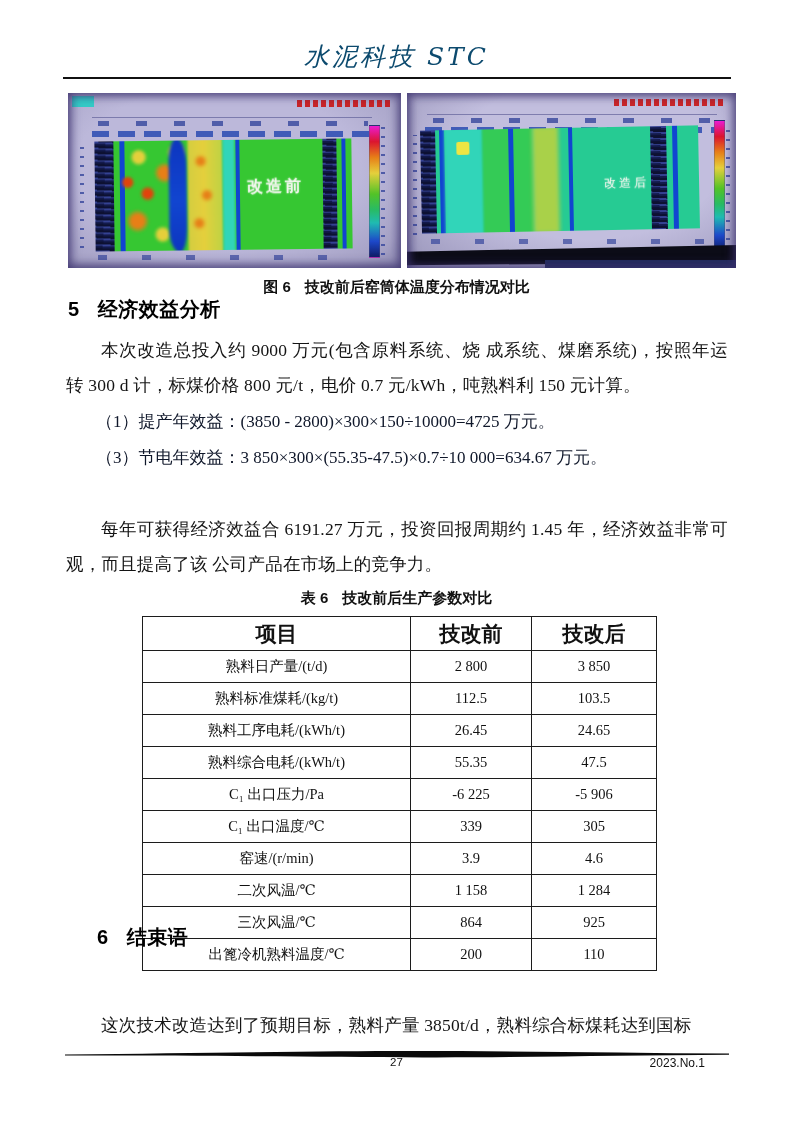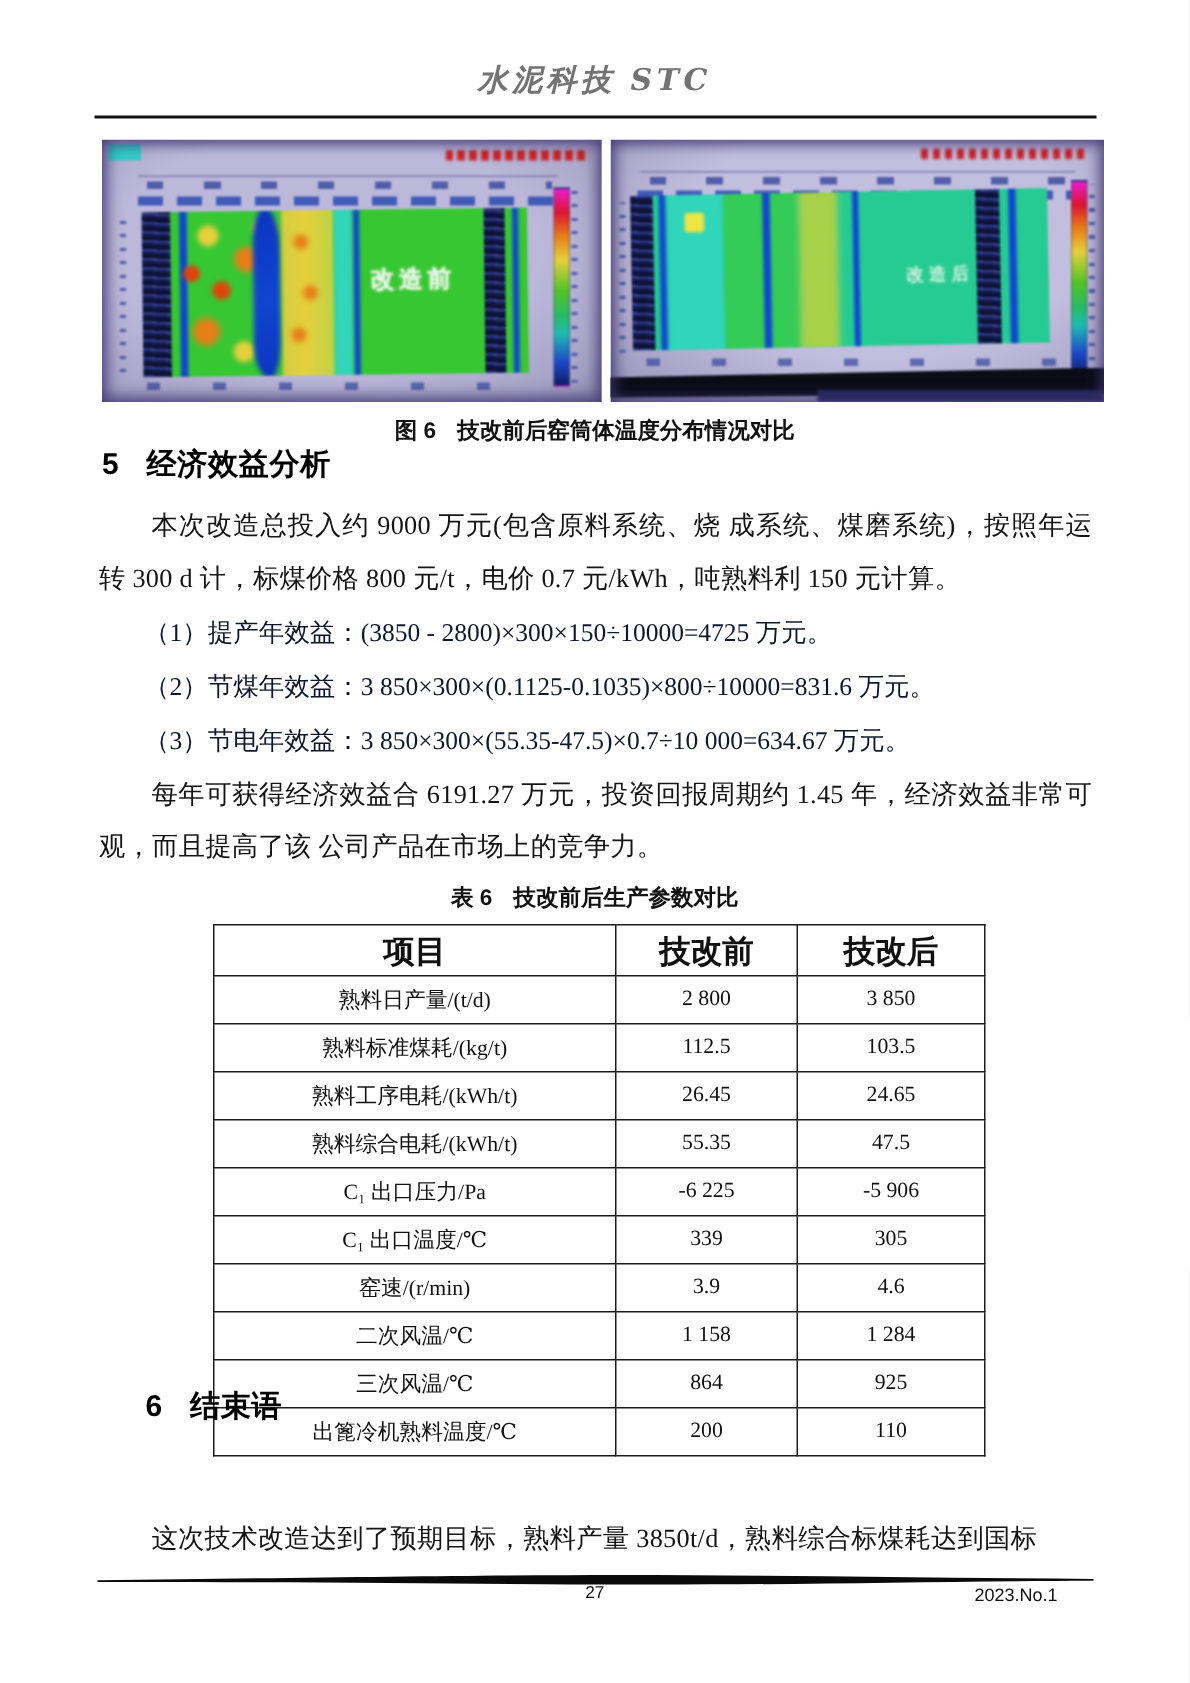--- a/index.html
+++ b/index.html
@@ -3,22 +3,22 @@
 <meta charset="utf-8">
 <style>
   html,body{margin:0;padding:0;background:#e8e8e8;}
   .page{
     position:relative;width:793px;height:1122px;margin:0 auto;background:#ffffff;
     font-family:"Liberation Serif","DejaVu Serif",serif;color:#1a1a1a;overflow:hidden;
   }
   
   .hdr-title{
     position:absolute;top:40px;left:0;width:100%;text-align:center;
-    font-family:"DejaVu Serif",serif;font-style:italic;font-weight:bold;
-    font-size:20px;letter-spacing:3px;color:#737373;
+    font-family:"DejaVu Serif",serif;font-style:italic;font-weight:normal;
+    font-size:25px;letter-spacing:3px;color:#0c4a6e;
   }
   .hdr-rule{position:absolute;top:77px;left:63px;width:668px;height:2px;background:#111;}
   
   .photos{position:absolute;top:93px;left:68px;width:668px;height:175px;display:flex;gap:6px;}
   .photo{position:relative;height:175px;overflow:hidden;}
   .photo.before{width:344px;background:radial-gradient(ellipse at 45% 42%,var(--lavender) 55%,#a6a2c6 85%,var(--lavedge) 100%);}
   .photo.after{width:340px;background:radial-gradient(ellipse at 55% 38%,#c2bede 52%,#a29ec2 88%,#8b87ae 100%);}
   .photo .soft{position:absolute;inset:0;filter:blur(0.55px) saturate(1.08);}
   .edge-shade{position:absolute;inset:0;box-shadow:inset 0 4px 8px rgba(60,50,110,.55),inset 0 -5px 9px rgba(60,50,110,.45),inset 5px 0 9px rgba(60,50,110,.4),inset -5px 0 9px rgba(60,50,110,.35);}
   .chip-teal{position:absolute;left:4px;top:3px;width:22px;height:11px;background:#3cc8c4;}
@@ -190,21 +190,20 @@
   <div class="figcap">
     <span class="cap-no">图 6</span><span>技改前后窑筒体温度分布情况对比</span>
   </div>
 
   <div class="sechead h5">
     <span class="no">5</span><span>经济效益分析</span>
   </div>
   <div class="para p1">本次改造总投入约 9000 万元(包含原料系统、烧 成系统、煤磨系统)，按照年运转 300 d 计，标煤价格 800 元/t，电价 0.7 元/kWh，吨熟料利 150 元计算。</div>
   <div class="items">
     <div class="it">（1）提产年效益：(3850 - 2800)×300×150÷10000=4725 万元。</div>
-    <div class="it">（2）节煤年效益：3 850×300×(0.1125-0.1035)×800÷10000=831.6 万元。</div>
     <div class="it">（3）节电年效益：3 850×300×(55.35-47.5)×0.7÷10 000=634.67 万元。</div>
   </div>
   <div class="para p2">每年可获得经济效益合 6191.27 万元，投资回报周期约 1.45 年，经济效益非常可观，而且提高了该 公司产品在市场上的竞争力。</div>
 
   <div class="tabcap">
     <span class="cap-no">表 6</span><span>技改前后生产参数对比</span>
   </div>
 
   <table class="params">
     <colgroup>

